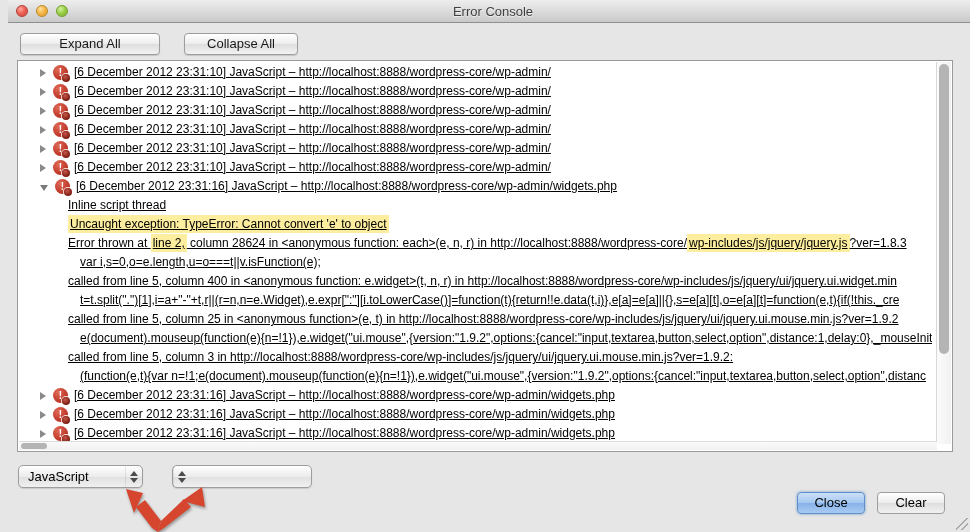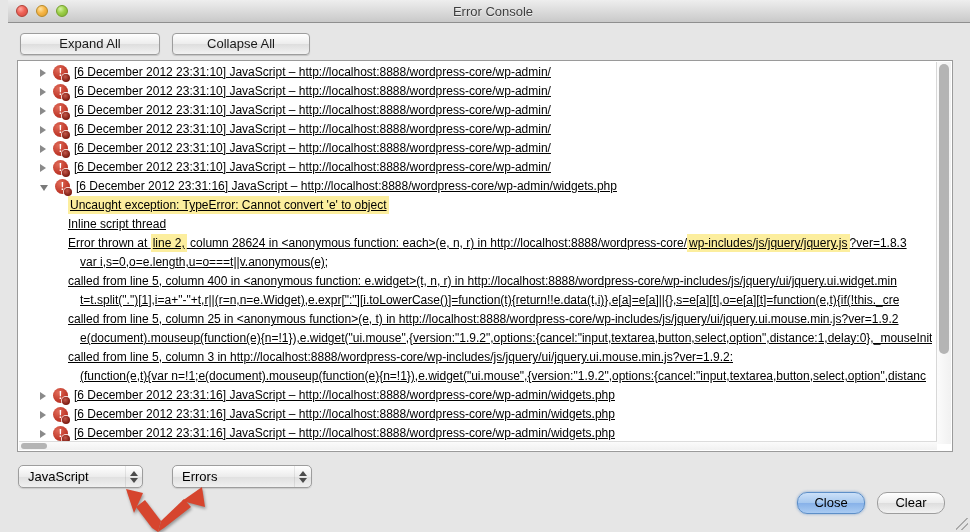--- a/index.html
+++ b/index.html
@@ -21,29 +21,29 @@
   .title {
     font-size:13px; color:#3f3f3f; text-shadow:0 1px 0 rgba(255,255,255,.6);
   }
   .lights { position:absolute; left:8px; top:5px; display:flex; gap:8px; }
   .light { width:12px; height:12px; border-radius:50%; }
   .light.red    { background:radial-gradient(circle at 35% 30%, #ffa79f, #ee6156 45%, #cf4a40); border:1px solid #b23f36; }
   .light.yellow { background:radial-gradient(circle at 35% 30%, #ffe2a0, #f6b546 45%, #d9992f); border:1px solid #b98a26; }
   .light.green  { background:radial-gradient(circle at 35% 30%, #d4f1a3, #9ccf47 45%, #7cab32); border:1px solid #74a02c; }
 
   
-  .toolbar { position:absolute; top:33px; left:20px; display:flex; gap:12px; }
+  .toolbar { position:absolute; top:33px; left:20px; display:flex; gap:24px; }
   .aquabtn {
     height:22px; border:1px solid #9d9d9d; border-radius:4px;
     background:linear-gradient(#ffffff,#ededed 48%,#dedede 52%,#f2f2f2);
     box-shadow:0 1px 1px rgba(0,0,0,.15);
     font-size:13px; color:#1a1a1a; text-align:center; line-height:20px;
   }
   .btn-expand { width:140px; }
-  .btn-collapse { width:138px; }
+  .btn-collapse { width:114px; }
 
   
   .listbox {
     position:absolute; left:17px; top:60px; width:936px; height:392px;
     background:#ffffff; border:1px solid #9a9a9a;
     overflow:hidden;
   }
   .listrows { position:absolute; left:0; top:2px; right:16px; }
   .crow {
     height:19px; line-height:19px; white-space:nowrap; overflow:hidden;
@@ -110,21 +110,21 @@
     align-items:center; justify-content:center; gap:2px;
     border-left:1px solid rgba(0,0,0,.08);
   }
   .sarrow-up { width:0; height:0; border-left:4px solid transparent; border-right:4px solid transparent; border-bottom:5px solid #4c4c4c; }
   .sarrow-dn { width:0; height:0; border-left:4px solid transparent; border-right:4px solid transparent; border-top:5px solid #4c4c4c; }
   .popup-js { left:18px; top:465px; width:125px; }
   .popup-level { left:172px; top:465px; width:140px; }
 
   .actionbtn {
     position:absolute; top:492px; width:68px; height:22px;
-    border-radius:10px; font-size:13px; text-align:center; line-height:20px; color:#000;
+    border-radius:4px; font-size:13px; text-align:center; line-height:20px; color:#000;
   }
   .btn-close {
     left:797px;
     border:1px solid #5d8fc8;
     background:linear-gradient(#cce0f8,#a6c8ef 48%,#88b2e9 52%,#a9cbf2);
     box-shadow:0 0 3px rgba(90,140,200,.8);
   }
   .btn-clear {
     left:877px;
     border:1px solid #9d9d9d;
@@ -189,30 +189,30 @@
         <span class="tri"></span>
         <span class="erricon">!</span>
         <span class="rowtext"><span>[6 December 2012 23:31:10] JavaScript – http://localhost:8888/wordpress-core/wp-admin/</span></span>
       </div>
       <div class="crow entry">
         <span class="tri open"></span>
         <span class="erricon">!</span>
         <span class="rowtext"><span>[6 December 2012 23:31:16] JavaScript – http://localhost:8888/wordpress-core/wp-admin/widgets.php</span></span>
       </div>
       <div class="crow detail ind1">
+        <span class="rowtext"><span>Inline script thread</span></span>
+      </div>
+      <div class="crow detail ind1">
         <span class="rowtext"><span class="hl">Uncaught exception: TypeError: Cannot convert 'e' to object</span></span>
       </div>
       <div class="crow detail ind1">
-        <span class="rowtext"><span>Inline script thread</span></span>
-      </div>
-      <div class="crow detail ind1">
         <span class="rowtext"><span>Error thrown at </span><span class="hl">line 2,</span><span> column 28624 in &lt;anonymous function: each&gt;(e, n, r) in http://localhost:8888/wordpress-core/</span><span class="hl">wp-includes/js/jquery/jquery.js</span><span>?ver=1.8.3</span></span>
       </div>
       <div class="crow detail ind2">
-        <span class="rowtext"><span>var i,s=0,o=e.length,u=o===t||v.anonymous(e);</span></span>
+        <span class="rowtext"><span>var i,s=0,o=e.length,u=o===t||v.isFunction(e);</span></span>
       </div>
       <div class="crow detail ind1">
         <span class="rowtext"><span>called from line 5, column 400 in &lt;anonymous function: e.widget&gt;(t, n, r) in http://localhost:8888/wordpress-core/wp-includes/js/jquery/ui/jquery.ui.widget.min</span></span>
       </div>
       <div class="crow detail ind2">
         <span class="rowtext"><span>t=t.split(".")[1],i=a+"-"+t,r||(r=n,n=e.Widget),e.expr[":"][i.toLowerCase()]=function(t){return!!e.data(t,i)},e[a]=e[a]||{},s=e[a][t],o=e[a][t]=function(e,t){if(!this._cre</span></span>
       </div>
       <div class="crow detail ind1">
         <span class="rowtext"><span>called from line 5, column 25 in &lt;anonymous function&gt;(e, t) in http://localhost:8888/wordpress-core/wp-includes/js/jquery/ui/jquery.ui.mouse.min.js?ver=1.9.2</span></span>
       </div>
@@ -250,21 +250,20 @@
 </div>
 
 <div class="popup popup-js">
   <span class="plabel">JavaScript</span>
   <span class="stepper">
     <span class="sarrow-up"></span>
     <span class="sarrow-dn"></span>
   </span>
 </div>
 <div class="popup popup-level">
-  <span class="plabel">Errors</span>
   <span class="stepper">
     <span class="sarrow-up"></span>
     <span class="sarrow-dn"></span>
   </span>
 </div>
 
 <svg class="annot" viewBox="0 0 110 49">
   <g fill="#d6452e" stroke="none">
     <path d="M46 49 L40 45 L24 24 L33 17 L49 38 L46 49 Z"></path>
     <polygon points="14,6 31,10 22,30"></polygon>

